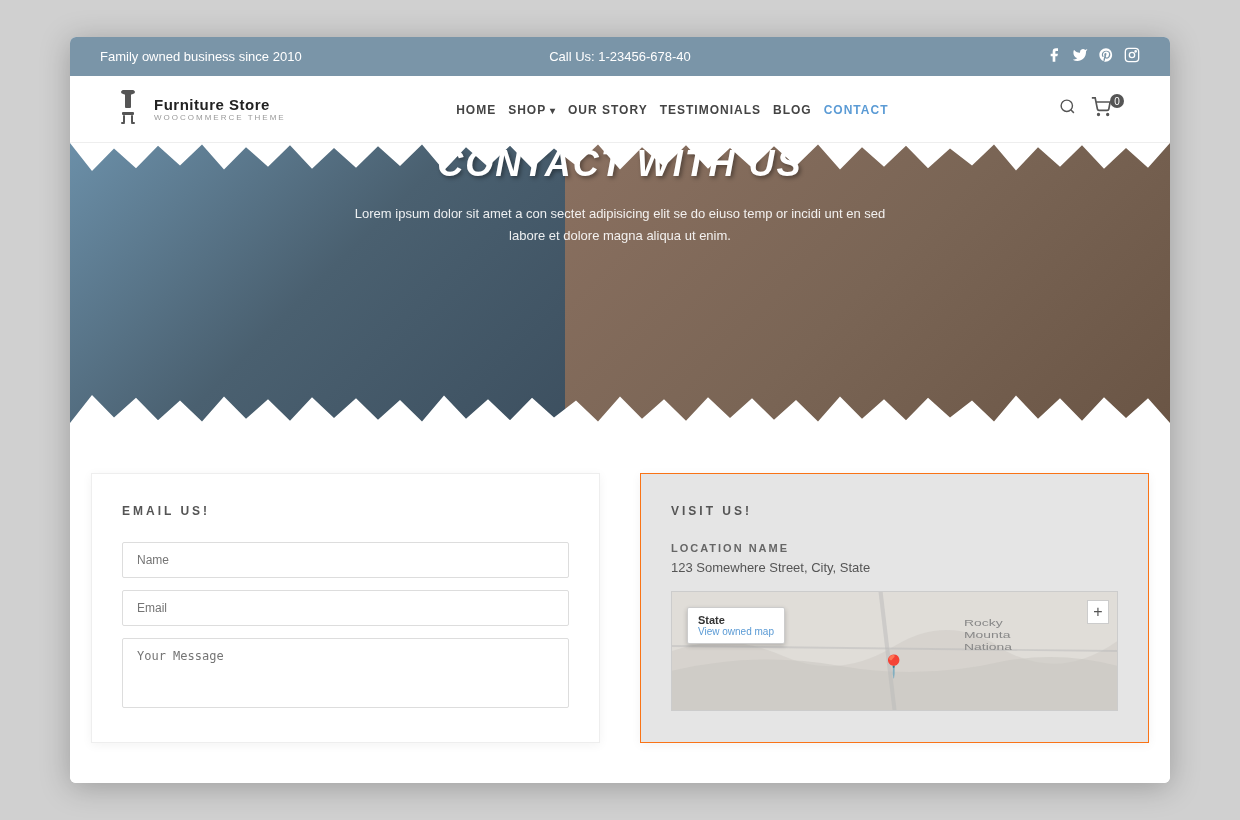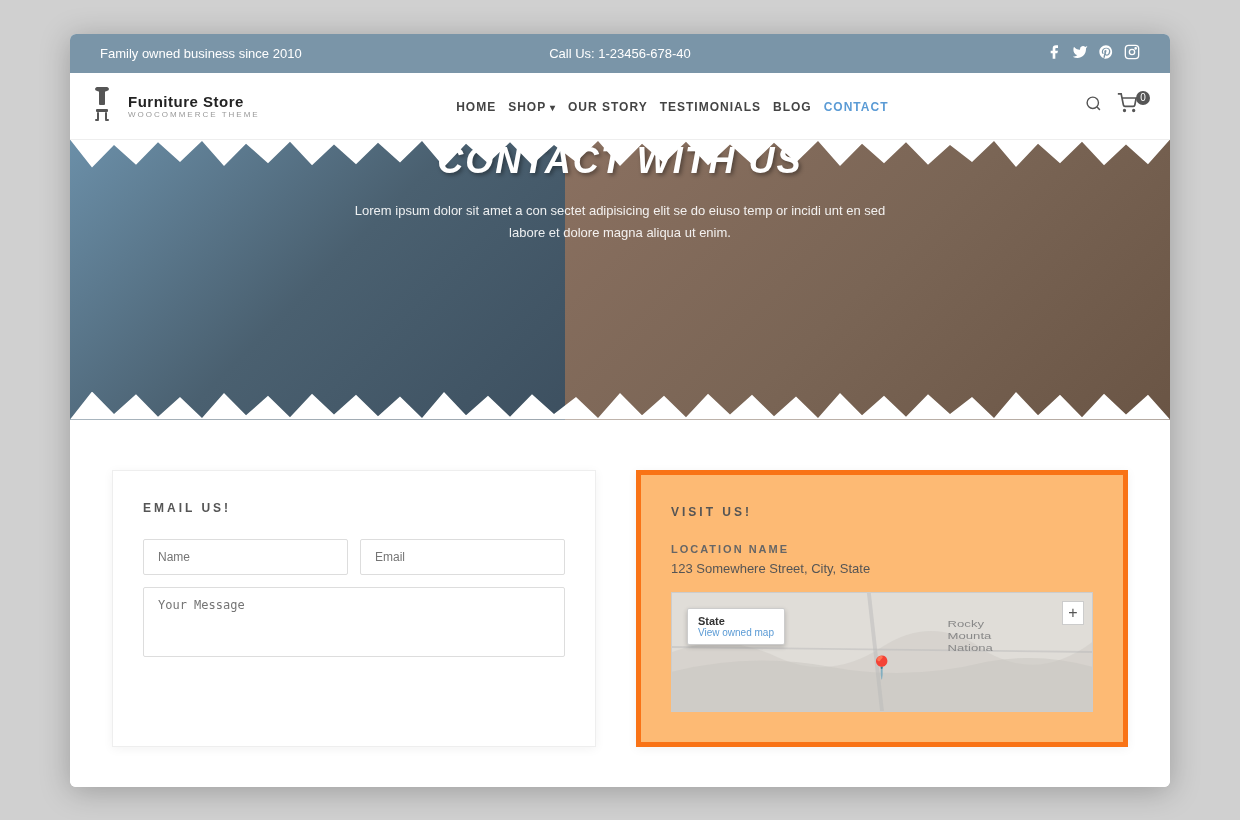--- a/index.html
+++ b/index.html
@@ -33,21 +33,21 @@
       display: flex;
       gap: 10px;
       font-size: 15px;
     }
     .top-bar-social span { cursor: pointer; }
     
     .nav-bar {
       background: #fff;
       display: flex;
       align-items: center;
-      padding: 14px 16px;
+      padding: 14px 42px;
       border-bottom: 1px solid #eee;
       justify-content: space-between;
     }
     .logo-area {
       display: flex;
       align-items: center;
       gap: 10px;
     }
     .logo-icon {
       width: 32px;
@@ -184,51 +184,52 @@
     }
     .hero-content p {
       font-size: 13px;
       max-width: 560px;
       line-height: 1.7;
       color: rgba(255,255,255,0.9);
     }
     
     .content-area {
       background: #fff;
-      padding: 50px 42px 40px;
+      padding: 50px 21px 40px;
       display: flex;
       gap: 40px;
       min-height: 220px;
     }
     .content-left {
       flex: 1;
       background: #fff;
       padding: 30px;
       border: 1px solid #eee;
       box-shadow: 0 2px 10px rgba(0,0,0,0.05);
     }
     .content-right {
       flex: 1;
-      background: #fdba74;
+      background: #e5e5e5;
       padding: 30px;
-      border: 5px solid #f97316;
+      border: 1px solid #f97316;
       box-shadow: 0 2px 10px rgba(0,0,0,0.05);
     }
     .section-heading {
       font-size: 12px;
       font-weight: bold;
       letter-spacing: 3px;
       text-transform: uppercase;
       color: #555;
       margin-bottom: 24px;
     }
     .form-row {
       display: flex;
       gap: 12px;
       margin-bottom: 12px;
+      flex-direction: column;
     }
     .form-input {
       flex: 1;
       border: 1px solid #ddd;
       padding: 10px 14px;
       font-size: 12px;
       color: #888;
       outline: none;
       border-radius: 2px;
     }

